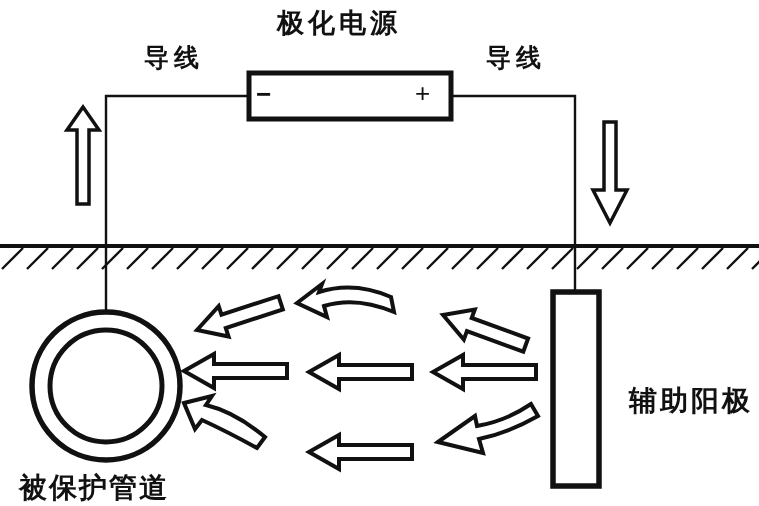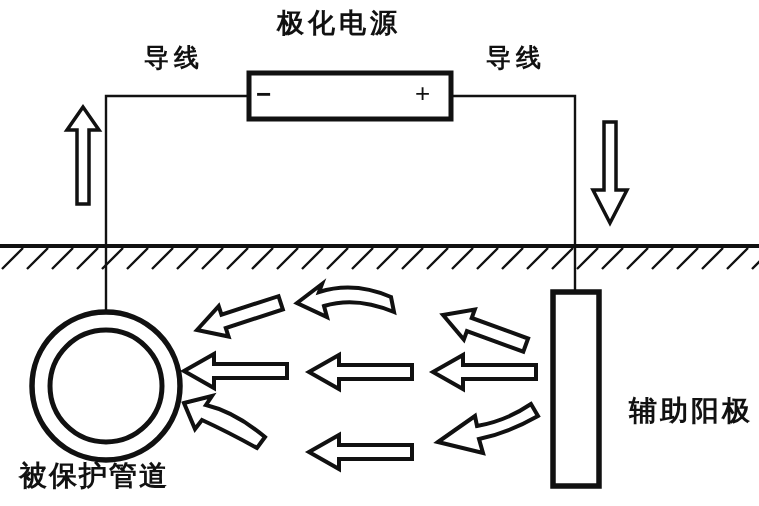--- a/index.html
+++ b/index.html
@@ -16,22 +16,22 @@
     color:#111111;
     font-weight:600;
     white-space:nowrap;
     line-height:1;
   }
   .lbl-title{left:277px;top:2px;font-size:27px;letter-spacing:4px;margin-top:8px;}
   .lbl-wire-left{left:144px;top:45px;font-size:25px;letter-spacing:5px;}
   .lbl-wire-right{left:486px;top:45px;font-size:25px;letter-spacing:5px;}
   .lbl-minus{left:256px;top:81px;font-size:26px;font-weight:700;}
   .lbl-plus{left:415px;top:80px;font-size:26px;font-weight:400;}
-  .lbl-anode{left:629px;top:397px;font-size:28px;letter-spacing:3px;}
-  .lbl-pipe{left:19px;top:462px;font-size:28px;letter-spacing:2px;}
+  .lbl-anode{left:629px;top:387px;font-size:28px;letter-spacing:3px;}
+  .lbl-pipe{left:19px;top:474px;font-size:28px;letter-spacing:2px;}
 </style>
 </head>
 <body>
 
 <div id="canvas">
 
   <svg id="diagram-svg" width="759" height="506" viewBox="0 0 759 506">
     <defs>
       <polygon id="arrL" points="0,0 30,-17 30,-7 103,-7 103,7 30,7 30,17"></polygon>
       <polygon id="arrS" points="0,0 28,-16 28,-7 88,-7 88,7 28,7 28,16"></polygon>

